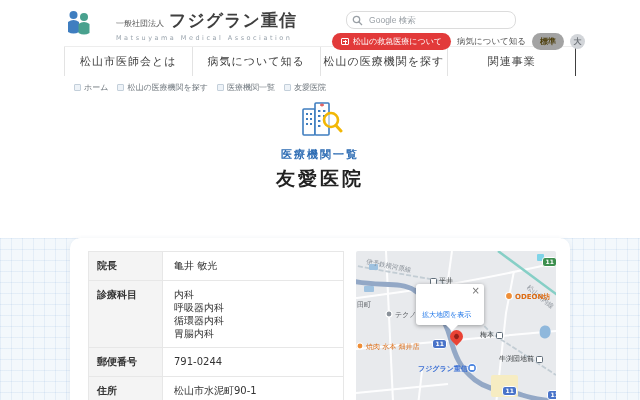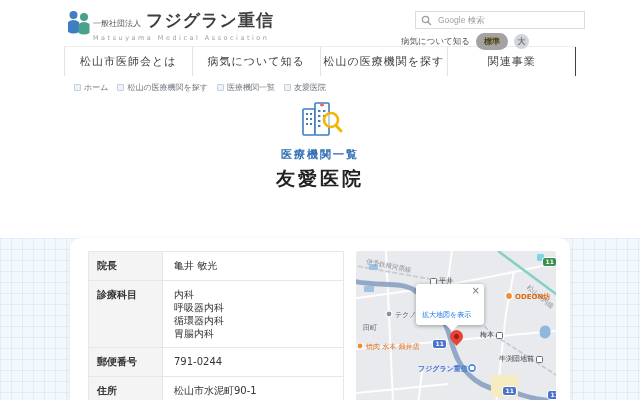--- a/index.html
+++ b/index.html
@@ -1,29 +1,29 @@
 <!DOCTYPE html>
 <html lang="ja"><head>
 <meta charset="utf-8">
 <style>
   * { margin:0; padding:0; box-sizing:border-box; }
   body { font-family:"DejaVu Sans","Liberation Sans",sans-serif; background:#fff; }
   .page { width:640px; height:400px; position:relative; overflow:hidden; background:#fff; }
 
   
   .header-top { position:relative; height:46px; }
-  .brand { position:absolute; left:66px; top:9px; display:flex; align-items:flex-start; gap:0; }
+  .brand { position:absolute; left:66px; top:9px; display:flex; align-items:flex-start; gap:23px; }
   .brand-text .brand-line { display:flex; align-items:baseline; gap:5px; }
   .org-type { font-size:8px; color:#555; }
   .org-name { font-size:17px; font-weight:bold; color:#3f3f3f; letter-spacing:1px; }
   .org-en { font-size:6.5px; color:#9aa4ad; letter-spacing:2.5px; margin-top:2px; }
 
   .header-right { position:absolute; top:8px; right:55px; display:flex; flex-direction:column; gap:4px; align-items:flex-start; }
   .search-box { position:relative; margin-left:14px; }
-  .search-box input { width:170px; height:18px; border:1px solid #dcdcdc; border-radius:0; font-size:8.5px; padding:0 6px 0 22px; color:#444; outline:none; background:#fff; }
+  .search-box input { width:170px; height:18px; border:1px solid #dcdcdc; border-radius:8px; font-size:8.5px; padding:0 6px 0 22px; color:#444; outline:none; background:#fff; }
   .search-box input::placeholder { color:#9aa0a6; }
   .search-icon { position:absolute; left:6px; top:3px; }
   .header-ctrl-row { display:flex; align-items:center; gap:6px; }
   .btn-emergency { display:flex; align-items:center; gap:4px; background:#e23a3a; color:#fff; border:none; border-radius:9px; font-size:8px; padding:3px 9px; cursor:pointer; font-family:inherit; }
   .emg-icon { display:inline-block; width:8px; height:7px; border:1px solid #fff; border-radius:1px; position:relative; }
   .emg-icon::before, .emg-icon::after { content:""; position:absolute; background:#fff; }
   .emg-icon::before { left:2.5px; top:0.5px; width:1px; height:4px; }
   .emg-icon::after { left:1px; top:2px; width:4px; height:1px; }
   .fontsize-label { font-size:8.5px; color:#555; }
   .btn-fs-normal { background:#a3a3a3; color:#4c3d08; border:none; border-radius:9px; font-size:8px; font-weight:bold; padding:3px 8px; cursor:pointer; font-family:inherit; }
@@ -111,20 +111,24 @@
       <span class="search-box">
         <span class="search-icon">
           <svg width="11" height="11" viewBox="0 0 11 11">
               <circle cx="4.5" cy="4.5" r="3.2" fill="none" stroke="#9aa0a6" stroke-width="1.3"></circle>
               <line x1="7" y1="7" x2="10" y2="10" stroke="#9aa0a6" stroke-width="1.3"></line>
             </svg>
         </span>
         <input type="text" placeholder="Google 検索" style="">
       </span>
       <span class="header-ctrl-row">
+        <button class="btn-emergency">
+          <span class="emg-icon"></span>
+          <span>松山の救急医療について</span>
+        </button>
         <span class="fontsize-label">病気について知る</span>
         <button class="btn-fs-normal">標準</button>
         <button class="btn-fs-large">大</button>
       </span>
     </div>
   </div>
 
   <nav class="nav">
     <div class="nav-item">松山市医師会とは</div>
     <div class="nav-item">病気について知る</div>
@@ -245,21 +249,21 @@
         </span>
         <span class="station" style="left:124px; top:79px;">
           <span class="st-label">梅本</span>
           <span class="st-icon"></span>
         </span>
         <span class="station" style="left:143px; top:103px;">
           <span class="st-label">牛渕団地前</span>
           <span class="st-icon"></span>
         </span>
 
-        <span class="maplabel poi-gray" style="left:1px; top:73px;margin-left:6px;">田町</span>
+        <span class="maplabel poi-gray" style="left:1px; top:50px;">田町</span>
         <span class="maplabel poi-gray" style="left:39px; top:60px;">テクノプラザ</span>
         <span class="maplabel poi-orange" style="left:10px; top:92px;">焼肉 水本 畑井店</span>
         <span class="maplabel poi-blue" style="left:62px; top:114px;">フジグラン重信</span>
         <span class="maplabel poi-orange bold" style="left:159px; top:42px;">ODEON坊</span>
 
         <span class="shield shield-blue" style="left:76px; top:88px;">11</span>
         <span class="shield shield-blue" style="left:146px; top:135px;">11</span>
         <span class="shield shield-blue" style="left:191px; top:139px;">11</span>
         <span class="shield shield-green" style="left:186px; top:6px;">11</span>
 

